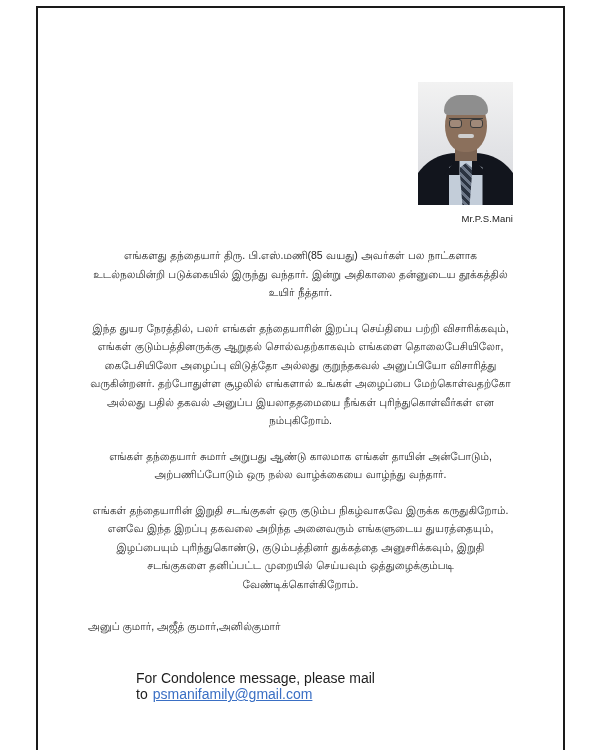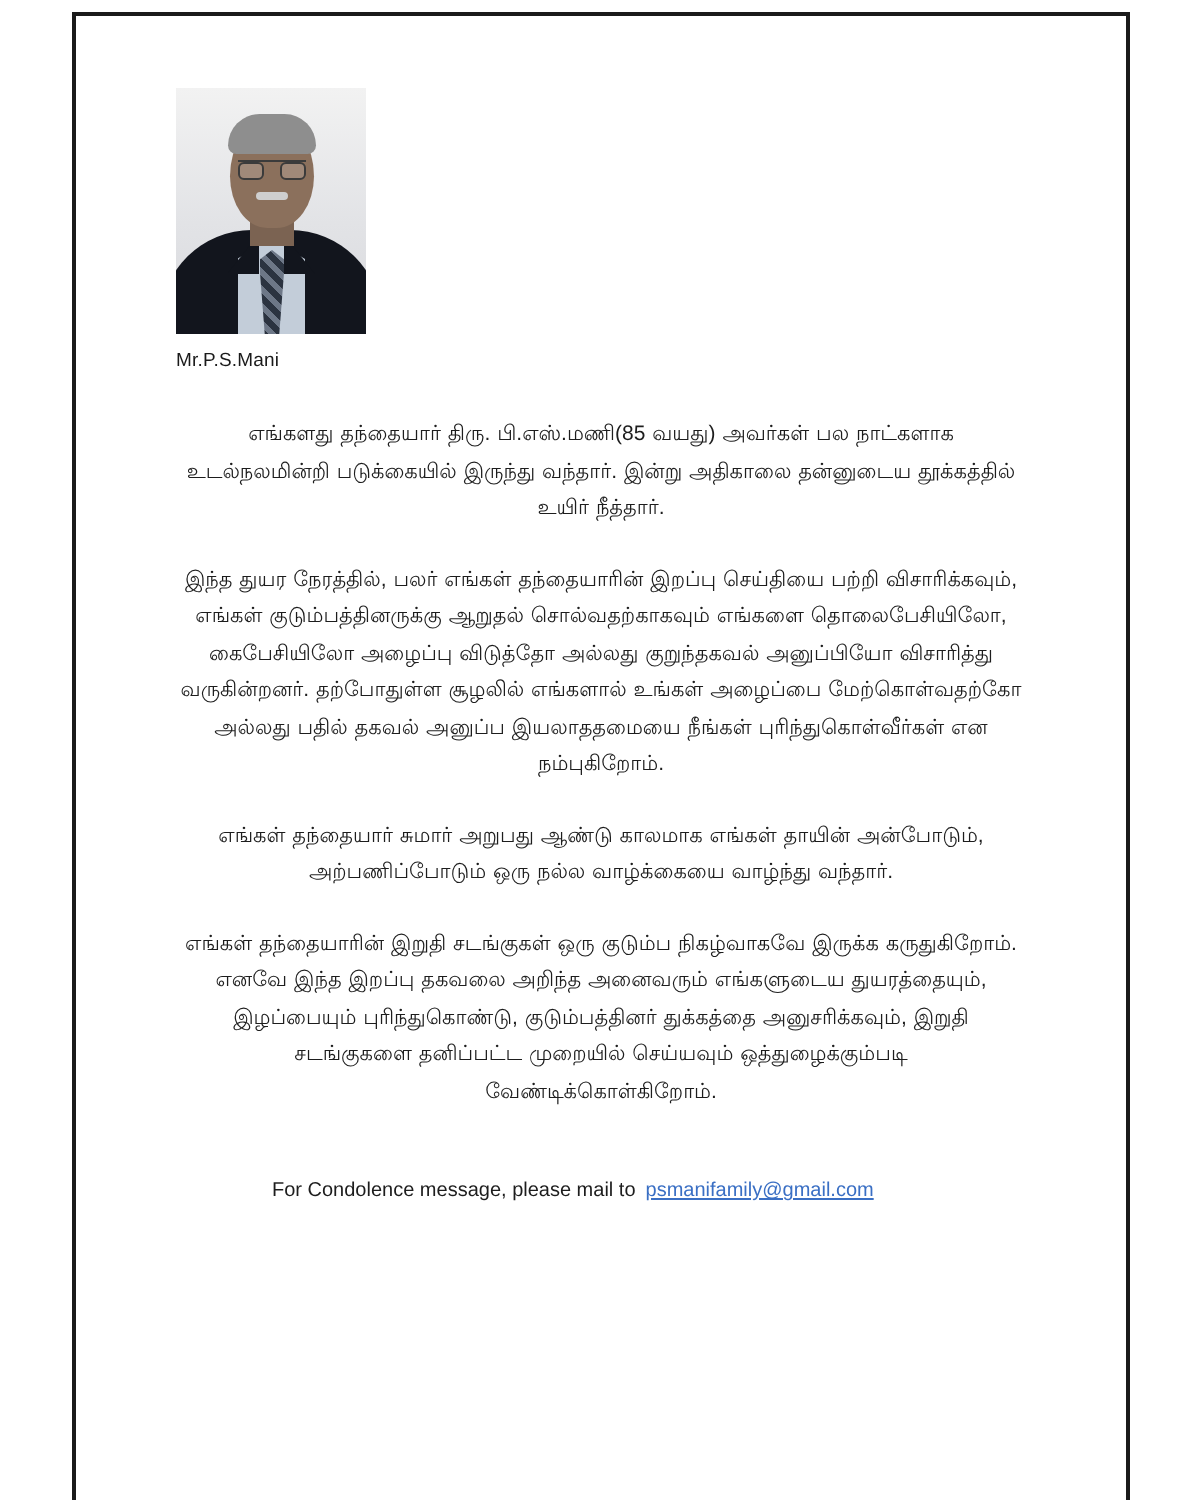--- a/index.html
+++ b/index.html
@@ -33,22 +33,22 @@
     left: 0;
     top: 0;
     right: 0;
     bottom: 0;
     padding: 0 50px 0 50px;
     box-sizing: border-box;
   }
 
   
   #portrait-block {
-    text-align: left;
-    padding-top: 36px;
+    text-align: right;
+    padding-top: 74px;
   }
 
   #portrait-photo {
     width: 95px;
     height: 123px;
     display: inline-block;
     position: relative;
     overflow: hidden;
     background: #e8e9ec;
     vertical-align: top;
@@ -185,21 +185,21 @@
   #signature {
     font-family: "Liberation Sans", sans-serif;
     font-size: 10.5px;
     line-height: 18px;
     color: #1d1d1d;
     margin: 24px 0 0 0;
   }
 
   #footer-line {
     font-family: "Liberation Sans", sans-serif;
-    font-size: 10px;
+    font-size: 14px;
     color: #1d1d1d;
     margin: 35px 0 0 0;
     padding-left: 48px;
   }
 
   #footer-email {
     color: #3a6fc4;
     text-decoration: underline;
     margin-left: 5px;
   }
@@ -229,20 +229,21 @@
       </div>
       <div id="portrait-caption">Mr.P.S.Mani</div>
     </div>
 
     <div id="letter-body">
       <p class="para">எங்களது தந்தையார் திரு. பி.எஸ்.மணி(85 வயது) அவர்கள் பல நாட்களாக உடல்நலமின்றி படுக்கையில் இருந்து வந்தார். இன்று அதிகாலை தன்னுடைய தூக்கத்தில் உயிர் நீத்தார்.</p>
       <p class="para">இந்த துயர நேரத்தில், பலர் எங்கள் தந்தையாரின் இறப்பு செய்தியை பற்றி விசாரிக்கவும், எங்கள் குடும்பத்தினருக்கு ஆறுதல் சொல்வதற்காகவும் எங்களை தொலைபேசியிலோ, கைபேசியிலோ அழைப்பு விடுத்தோ அல்லது குறுந்தகவல் அனுப்பியோ விசாரித்து வருகின்றனர். தற்போதுள்ள சூழலில் எங்களால் உங்கள் அழைப்பை மேற்கொள்வதற்கோ அல்லது பதில் தகவல் அனுப்ப இயலாததமையை நீங்கள் புரிந்துகொள்வீர்கள் என நம்புகிறோம்.</p>
       <p class="para">எங்கள் தந்தையார் சுமார் அறுபது ஆண்டு காலமாக எங்கள் தாயின் அன்போடும், அற்பணிப்போடும் ஒரு நல்ல வாழ்க்கையை வாழ்ந்து வந்தார்.</p>
       <p class="para">எங்கள் தந்தையாரின் இறுதி சடங்குகள் ஒரு குடும்ப நிகழ்வாகவே இருக்க கருதுகிறோம். எனவே இந்த இறப்பு தகவலை அறிந்த அனைவரும் எங்களுடைய துயரத்தையும், இழப்பையும் புரிந்துகொண்டு, குடும்பத்தினர் துக்கத்தை அனுசரிக்கவும், இறுதி சடங்குகளை தனிப்பட்ட முறையில் செய்யவும் ஒத்துழைக்கும்படி வேண்டிக்கொள்கிறோம்.</p>
 
+      <p id="signature">அனுப் குமார், அஜீத் குமார்,அனில்குமார்</p>
 
       <p id="footer-line">
         <span>For Condolence message, please mail to</span><a id="footer-email" href="#">psmanifamily@gmail.com</a>
       </p>
     </div>
 
   </div>
 </div>
 
 </body></html>

